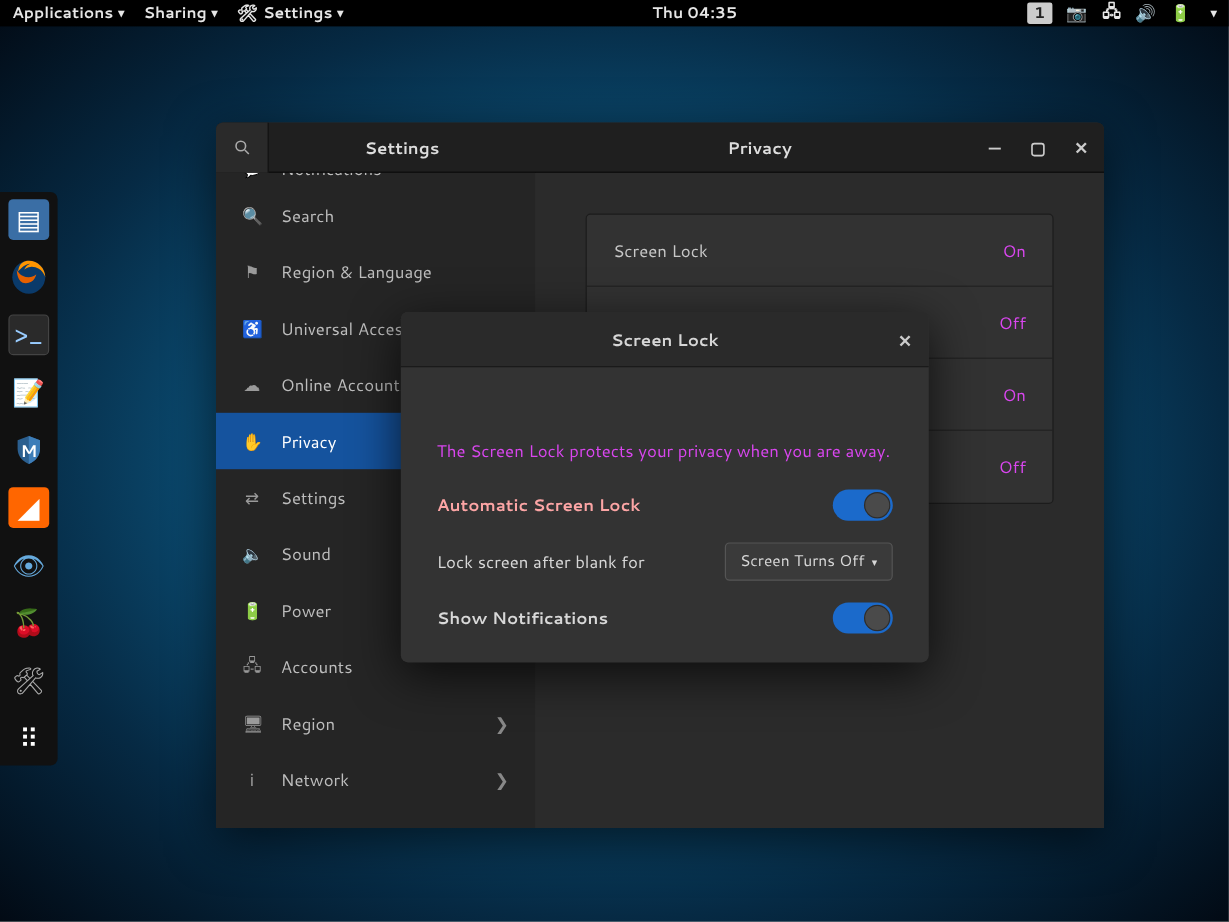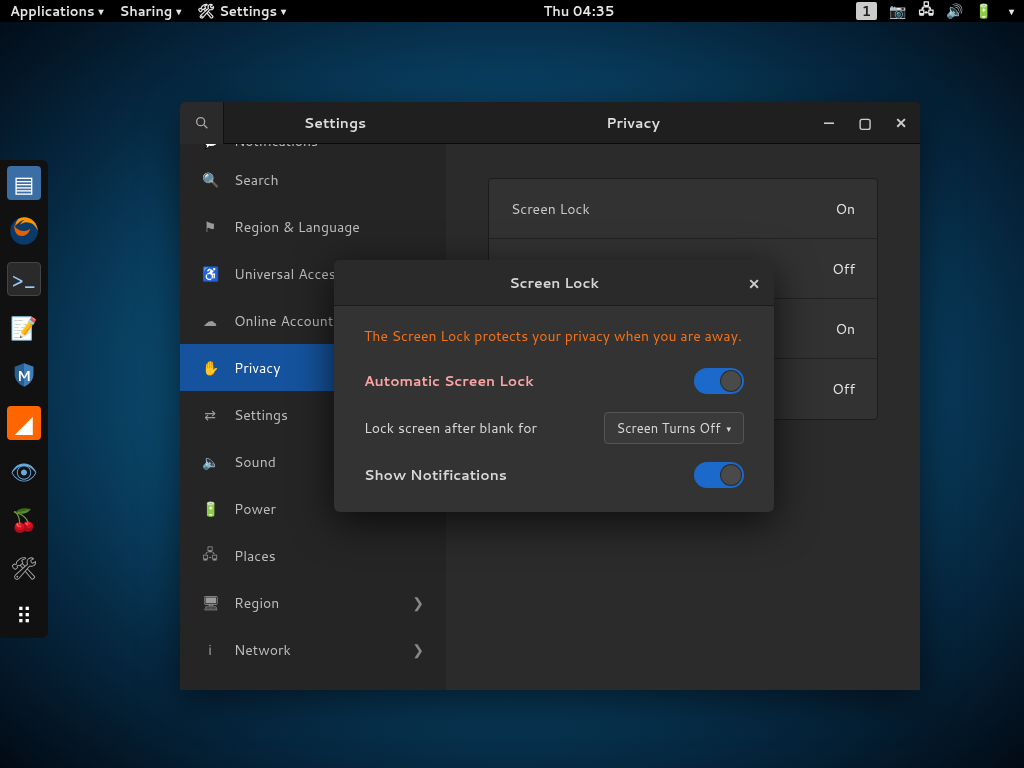--- a/index.html
+++ b/index.html
@@ -134,21 +134,21 @@
     display:flex;
     align-items:center;
     justify-content:space-between;
     height:60px;
     padding:0 22px;
     color:#c8c8c8;
     font-size:14px;
     border-bottom:1px solid #222;
   }
   .row:last-child { border-bottom:none; }
-  .row .val { color:#e5e5e5; }
+  .row .val { color:#d946ef; }
 
   
   .dialog {
     position:absolute;
     left: 334px;
     top: 260px;
     width: 440px;
     background:#333333;
     border-radius:6px;
     box-shadow: 0 10px 40px rgba(0,0,0,0.7);
@@ -167,21 +167,21 @@
     border-bottom:1px solid #1a1a1a;
   }
   .dlg-close {
     position:absolute;
     right:14px;
     top:14px;
     font-size:14px;
     color:#ccc;
   }
   .dlg-body { padding: 20px 30px 24px; font-size:14px;}
-  .dlg-desc { color:#f97316; margin-bottom:22px; }
+  .dlg-desc { color:#d946ef; margin-bottom:22px;margin-top:40px; }
   .dlg-row { display:flex; align-items:center; justify-content:space-between; margin-bottom:18px; }
   .dlg-row:last-child { margin-bottom:0;font-weight:bold; }
   .dlg-label { color:#d8d8d8; }
   .dlg-label.bold { font-weight:bold; color:#fca5a5; }
 
   .toggle {
     width:50px; height:26px;
     background:#1b6acb;
     border-radius:13px;
     position:relative;
@@ -315,21 +315,21 @@
       <div class="side-item">
         <span class="side-icon">🔈</span>
         <span>Sound</span>
       </div>
       <div class="side-item">
         <span class="side-icon">🔋</span>
         <span>Power</span>
       </div>
       <div class="side-item">
         <span class="side-icon">🖧</span>
-        <span>Places</span>
+        <span>Accounts</span>
       </div>
       <div class="side-item">
         <span class="side-icon">🖥</span>
         <span>Region</span>
         <span class="chev">❯</span>
       </div>
       <div class="side-item">
         <span class="side-icon">ℹ</span>
         <span>Network</span>
         <span class="chev">❯</span>

